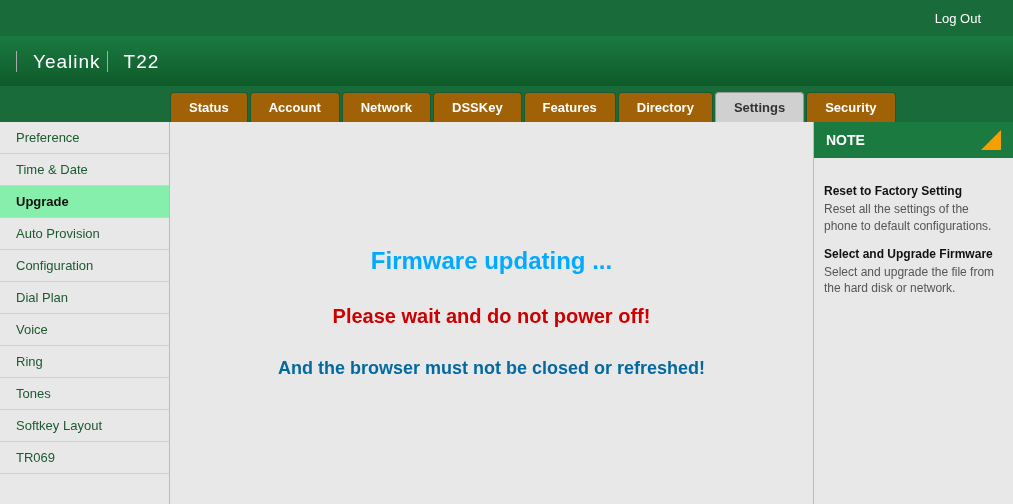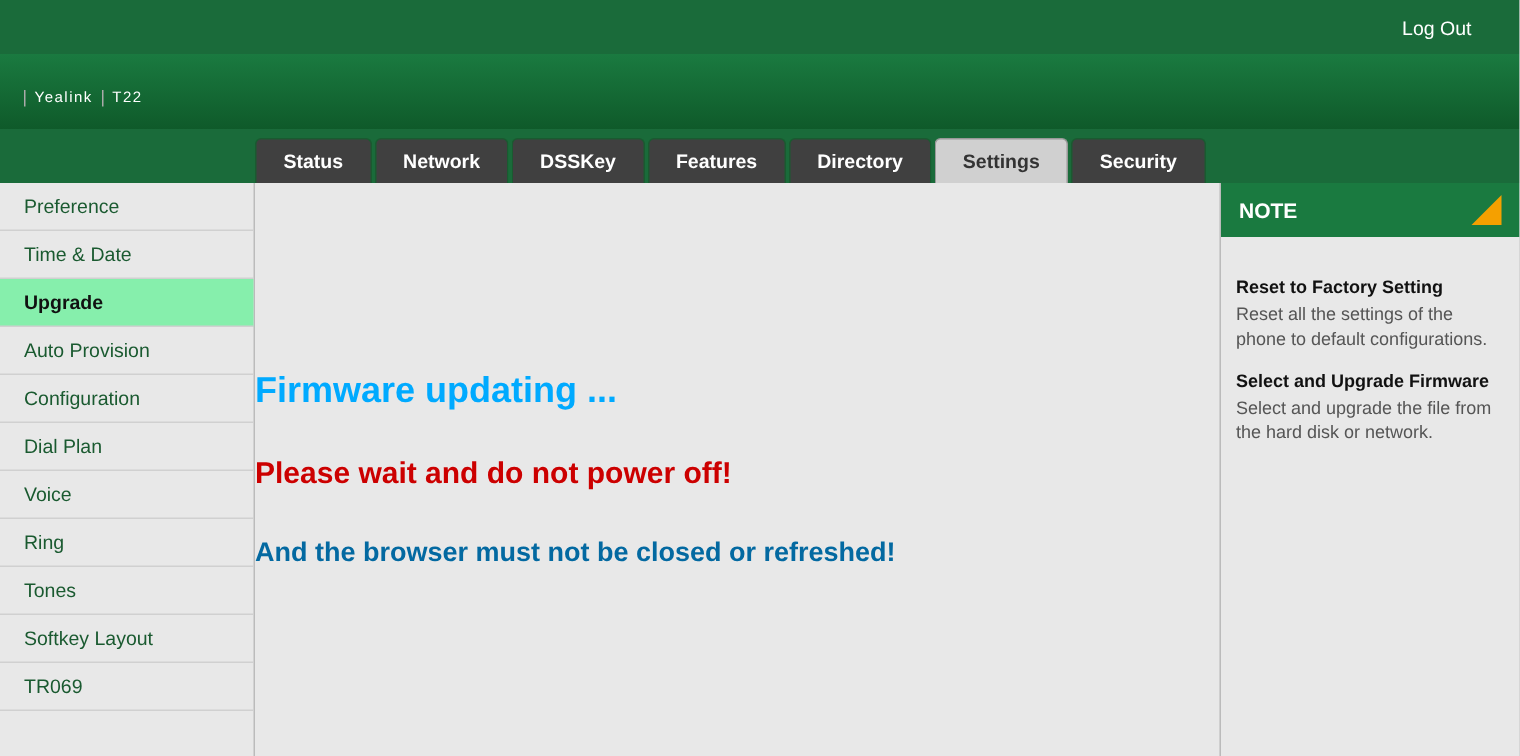--- a/index.html
+++ b/index.html
@@ -30,38 +30,38 @@
       padding-left: 10px;
     }
     .logo {
       color: white;
       font-size: 22px;
       font-weight: bold;
       letter-spacing: 1px;
     }
     .logo span {
       color: white;
-      font-size: 10px;
+      font-size: 19px;
       font-weight: normal;
       border-left: 1px solid #aaa;
       margin-left: 6px;
-      padding-left: 6px;
+      padding-left: 16px;
       text-align: center;
     }
 
     
     .nav-tabs {
       background: #1a6b3a;
       display: flex;
       align-items: flex-end;
       padding-left: 170px;
       height: 36px;
     }
     .nav-tab {
-      background: #404040;
+      background: #a16207;
       color: white;
       padding: 6px 18px;
       margin-right: 2px;
       border-radius: 4px 4px 0 0;
       cursor: pointer;
       font-size: 13px;
       font-weight: bold;
       height: 30px;
       display: flex;
       align-items: center;
@@ -98,20 +98,21 @@
       background: #86efac;
       font-weight: bold;
       color: #111;
     }
 
     
     .content {
       flex: 1;
       background: #e8e8e8;
       display: flex;
+      align-items: center;
       justify-content: center;
       flex-direction: column;
       gap: 30px;
     }
     .firmware-updating {
       color: #00aaff;
       font-size: 24px;
       font-weight: bold;
     }
     .please-wait {
@@ -173,20 +174,21 @@
 </div>
 
 <div class="header">
   <div class="logo">
     <span>Yealink</span><span>T22</span>
   </div>
 </div>
 
 <div class="nav-tabs">
   <div class="nav-tab">Status</div>
+  <div class="nav-tab">Account</div>
   <div class="nav-tab">Network</div>
   <div class="nav-tab">DSSKey</div>
   <div class="nav-tab">Features</div>
   <div class="nav-tab">Directory</div>
   <div class="nav-tab active">Settings</div>
   <div class="nav-tab">Security</div>
 </div>
 
 <div class="main-layout">
 

